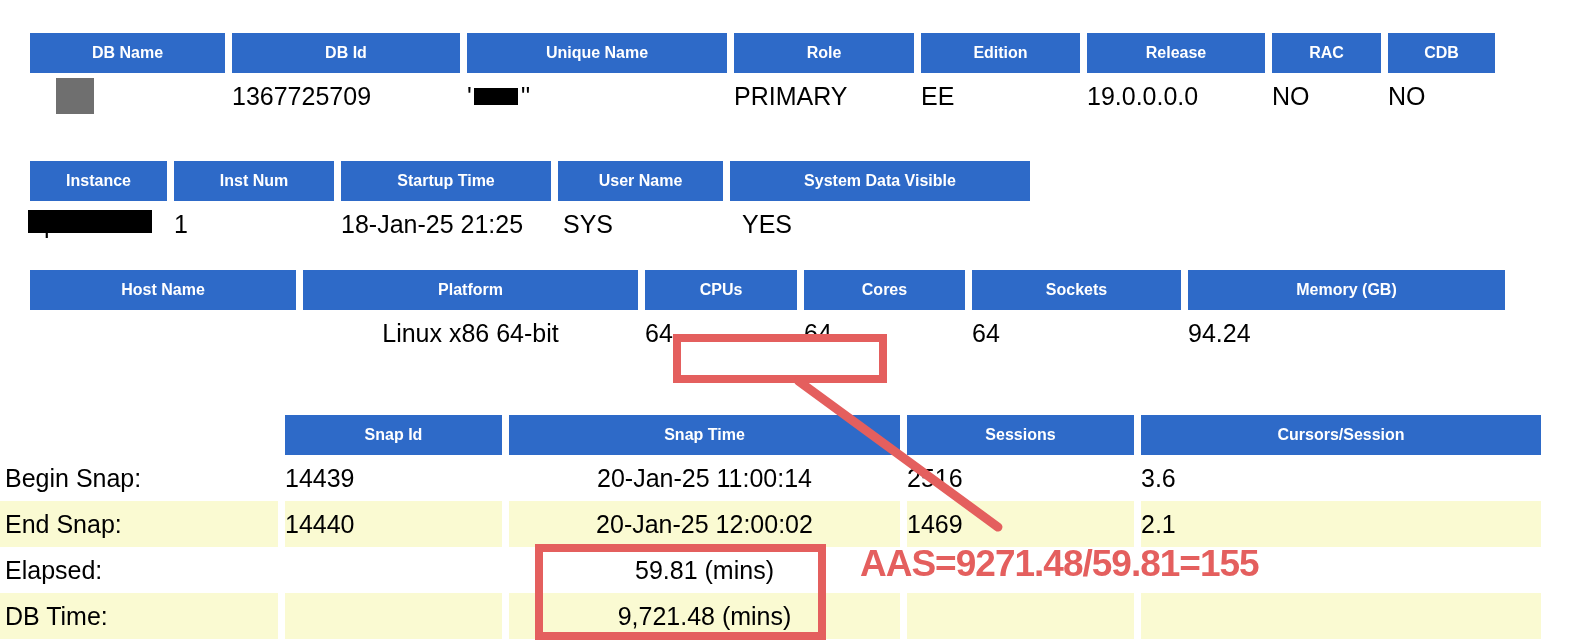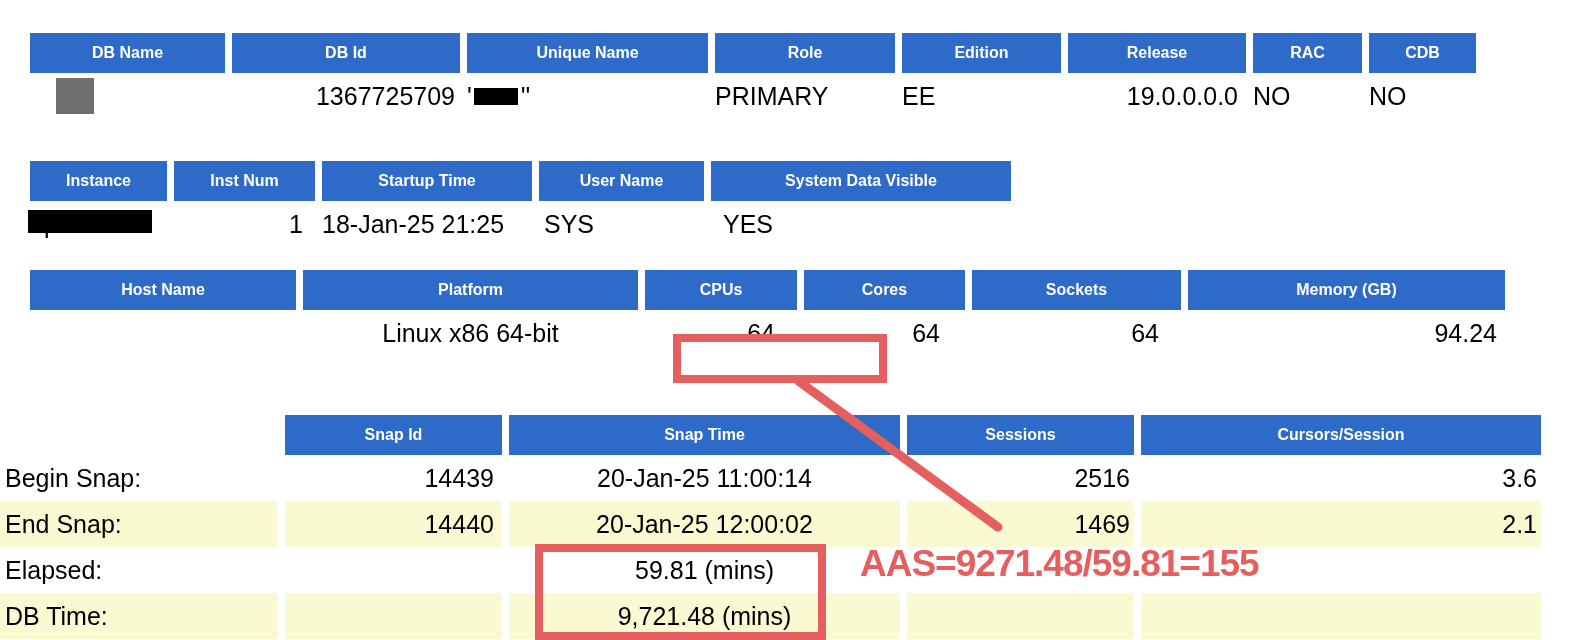--- a/index.html
+++ b/index.html
@@ -16,34 +16,34 @@
   table{position:absolute;border-collapse:separate;border-spacing:7px 0;table-layout:fixed;}
   th{
     background:var(--blue);color:#fff;font-weight:bold;font-size:16px;text-align:center;
     padding:0 6px;height:40px;white-space:nowrap;box-sizing:border-box;overflow:hidden;
   }
   th.no-bg{background:transparent;}
   td{font-size:25px;height:46px;padding:0;white-space:nowrap;vertical-align:middle;box-sizing:border-box;}
   tr.hl td{background:var(--yellow);}
   .al{text-align:left;}
   .ac{text-align:center;}
-  .ar{text-align:right;}
+  .ar{}
   .pr5{padding-right:5px;}  .pr8{padding-right:8px;}  .pr12{padding-right:12px;}
   .pr22{padding-right:22px;} .pr25{padding-right:25px;} .pr4{padding-right:4px;}
   .pl5{padding-left:5px;}   .pl12{padding-left:12px;}
 
   
   #table-db{left:23px;top:33px;}
   #table-db   th:nth-child(1){width:195px} #table-db th:nth-child(2){width:228px}
-  #table-db   th:nth-child(3){width:241px} #table-db th:nth-child(4){width:180px}
+  #table-db   th:nth-child(3){width:260px} #table-db th:nth-child(4){width:180px}
   #table-db   th:nth-child(5){width:159px} #table-db th:nth-child(6){width:178px}
   #table-db   th:nth-child(7){width:109px} #table-db th:nth-child(8){width:107px}
 
   #table-instance{left:23px;top:161px;}
-  #table-instance th:nth-child(1){width:137px} #table-instance th:nth-child(2){width:141px}
+  #table-instance th:nth-child(1){width:137px} #table-instance th:nth-child(2){width:160px}
   #table-instance th:nth-child(3){width:210px} #table-instance th:nth-child(4){width:165px}
   #table-instance th:nth-child(5){width:300px}
 
   #table-host{left:23px;top:270px;}
   #table-host th:nth-child(1){width:266px} #table-host th:nth-child(2){width:335px}
   #table-host th:nth-child(3){width:152px} #table-host th:nth-child(4){width:161px}
   #table-host th:nth-child(5){width:209px} #table-host th:nth-child(6){width:317px}
 
   #table-snap{left:-7px;top:415px;}
   #table-snap th:nth-child(1){width:278px} #table-snap th:nth-child(2){width:217px}

